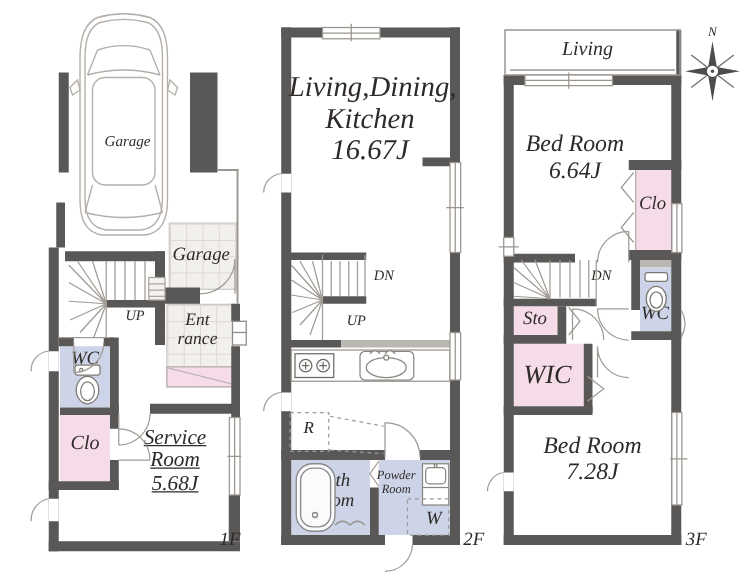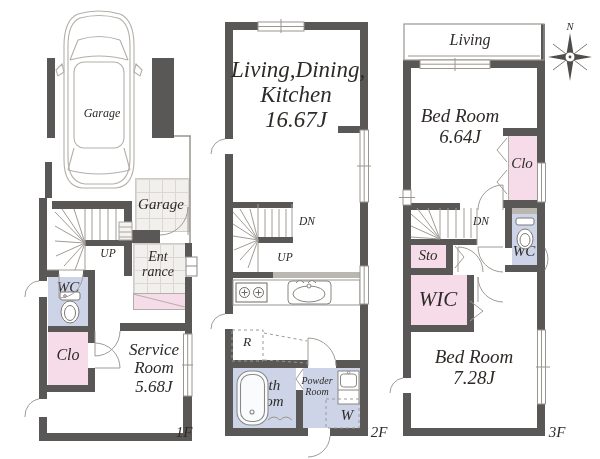--- a/index.html
+++ b/index.html
@@ -52,21 +52,21 @@
     <span class="w" style="left:185px;top:277px;width:7px;height:57px;"></span>
     <span class="w" style="left:183px;top:396px;width:9px;height:37px;"></span>
 
     <div class="lbl" style="left:66px;top:107px;width:72px;font-size:12px;">Garage</div>
     <div class="lbl" style="left:134px;top:196px;width:54px;font-size:15px;">Garage</div>
     <div class="lbl" style="left:90px;top:247px;width:36px;font-size:11.5px;">UP</div>
     <div class="lbl" style="left:130px;top:249px;width:56px;font-size:14px;">Ent
 rance</div>
     <div class="lbl" style="left:50px;top:279px;width:36px;font-size:15px;">WC</div>
     <div class="lbl" style="left:48px;top:346px;width:40px;font-size:16px;">Clo</div>
-    <div class="lbl" style="left:108px;top:341px;width:92px;font-size:17px;">Service
+    <div class="lbl" style="left:94px;top:341px;width:92px;font-size:17px;text-decoration:underline;">Service
 Room
 5.68J</div>
     <div class="lbl" style="left:170px;top:424px;width:28px;font-size:15px;">1F</div>
   </div>
 
   <div>
     <div class="room-lav" style="left:233px;top:368px;width:63px;height:60px;"></div>
     <div class="room-lav" style="left:303px;top:368px;width:57px;height:60px;"></div>
 
     <span class="w" style="left:225px;top:22px;width:143px;height:8px;"></span>

